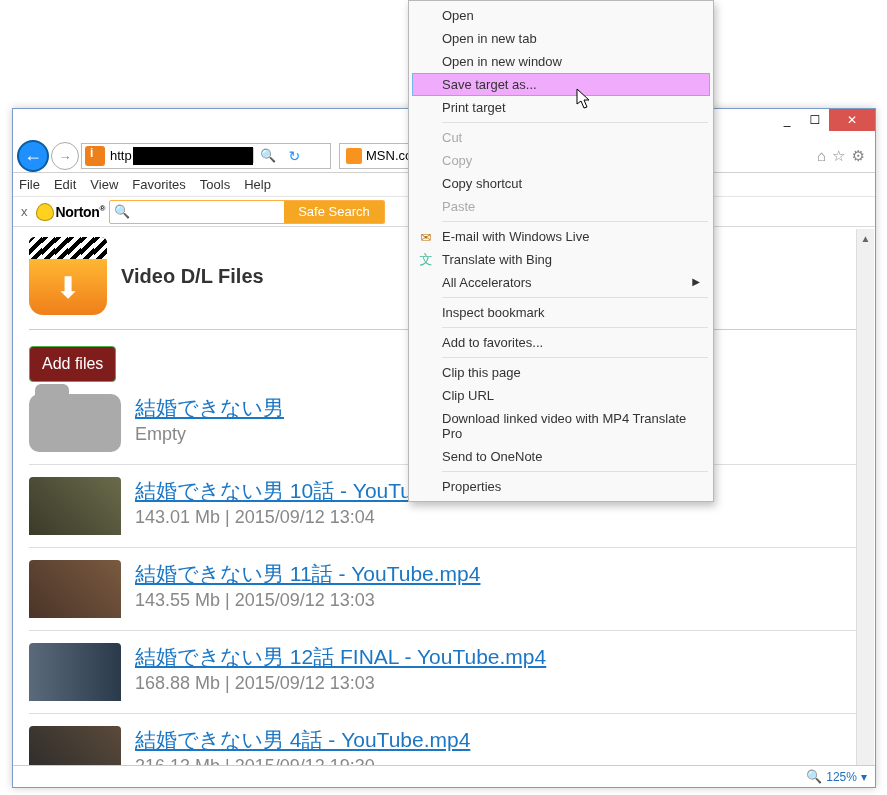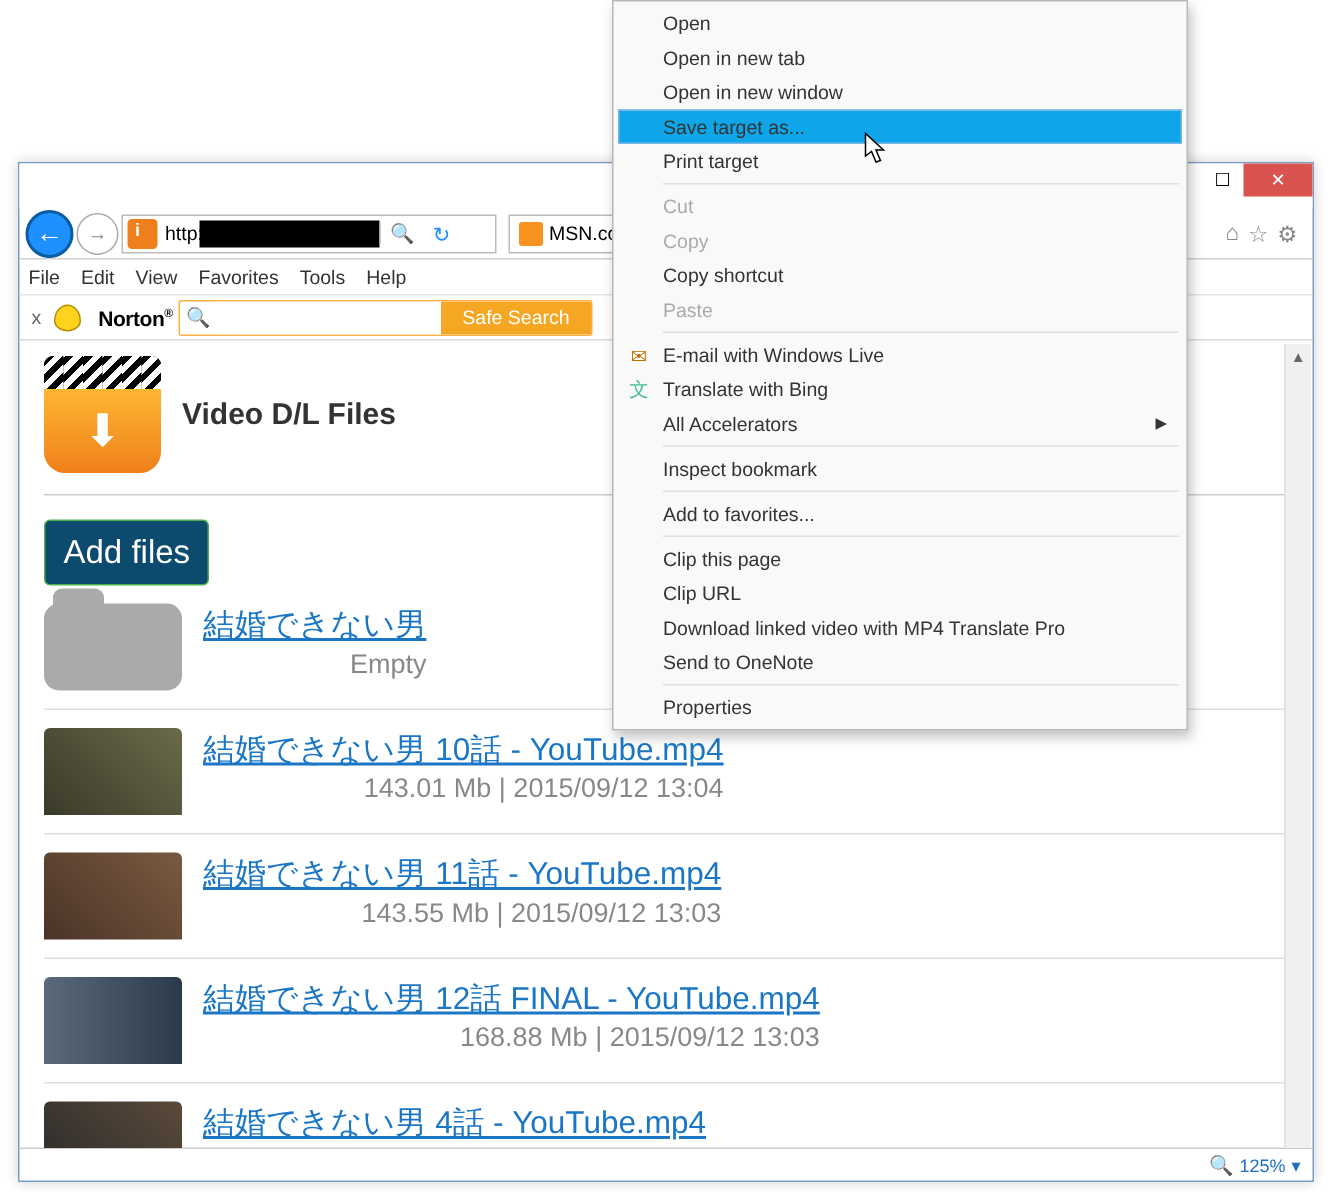--- a/index.html
+++ b/index.html
@@ -23,55 +23,55 @@
 .refresh { padding: 0 6px; color: #1e90ff; font-size: 14px; }
 .tabbar { display: flex; align-items: center; height: 26px; margin-left: 6px; }
 .tab { display: flex; align-items: center; border: 1px solid #bbb; height: 26px; padding: 0 6px; background: #fff; gap: 4px; }
 .tabicon { width: 16px; height: 16px; background: #f7931e; border-radius: 2px; }
 .right-icons { margin-left: auto; display: flex; gap: 6px; color: #888; font-size: 15px; padding-right: 6px; }
 
 .menubar { height: 24px; display: flex; align-items: center; padding: 0 6px; gap: 14px; font-size: 13px; color: #333; border-bottom: 1px solid #e5e5e5; }
 
 .toolbar2 { height: 30px; display: flex; align-items: center; padding: 0 4px; gap: 4px; border-bottom: 1px solid #d9d9d9; }
 .closex { color: #666; padding: 0 4px; font-size: 13px; }
-.norton { display: flex; align-items: center; gap: 12px; }
+.norton { display: flex; align-items: center; gap: 2px; }
 .norton-shield { width: 18px; height: 18px; background: #ffd21f; border-radius: 50% 50% 50% 50% / 60% 60% 40% 40%; border: 1px solid #b58e00; }
 .norton-text { font-weight: bold; font-size: 14px; letter-spacing: -0.3px; }
 .norton-text .tm { font-size: 8px; vertical-align: super; }
 .safesearch-wrap { display: flex; border: 1px solid #ffae42; height: 24px; border-radius: 2px; overflow: hidden; }
 .safesearch-wrap .mag { width: 24px; display: flex; align-items: center; justify-content: center; color: #999; }
 .safesearch-input { border: none; width: 150px; outline: none; font-size: 13px; }
 .safesearch-btn { background: #f5a623; color: #fff; padding: 0 14px; display: flex; align-items: center; font-size: 13px; }
 
 .content { padding: 10px 16px; overflow-y: auto; height: calc(100% - 30px - 34px - 24px - 30px - 22px); }
 .page-header { display: flex; align-items: center; gap: 14px; border-bottom: 1px solid #ccc; padding-bottom: 14px; margin-bottom: 16px; }
 .dlicon { width: 78px; height: 78px; }
 .clapper { height: 22px; background: #222; display: flex; border-radius: 6px 6px 0 0; overflow: hidden; }
 .clapper span { width: 10px; background: repeating-linear-gradient(-45deg,#fff 0 4px,#000 4px 8px); flex: 1; }
 .dlbox { height: 56px; background: linear-gradient(#ffb733,#ef7f1a); border-radius: 0 0 14px 14px; display: flex; align-items: center; justify-content: center; color: #fff; font-size: 30px; }
 .page-title { font-size: 20px; font-weight: bold; color: #333; font-family: Tahoma, sans-serif; }
 
-.addfiles-btn { background: #0c4a6e; color: #fff; border-radius: 4px; padding: 8px 12px; font-size: 22px; display: inline-block; border: 1px solid #4cae4c; }
+.addfiles-btn { background: #7f1d1d; color: #fff; border-radius: 4px; padding: 8px 12px; font-size: 16px; display: inline-block; border: 1px solid #4cae4c; }
 
 .file-item { display: flex; gap: 14px; border-bottom: 1px solid #ddd; padding: 12px 0;}
 .thumb { width: 92px; height: 58px; background: #777; border-radius: 4px 4px 0 0; position: relative; flex-shrink: 0; background-size: cover; }
 .thumb.folder { background: #aaa; border-radius: 10px; position: relative; }
 .thumb.folder::before { content: ""; position: absolute; top: -10px; left: 6px; width: 34px; height: 14px; background: #aaa; border-radius: 6px 6px 0 0; }
 .file-info .filelink { color: #1b77c5; text-decoration: underline; font-size: 21px; }
-.file-meta { color: #888; font-size: 18px; margin-top: 2px; text-align: right; }
+.file-meta { color: #888; font-size: 18px; margin-top: 2px; }
 
 .statusbar { position: absolute; bottom: 0; left: 0; right: 0; height: 22px; border-top: 1px solid #ccc; display: flex; align-items: center; justify-content: flex-end; padding: 0 8px; gap: 4px; color: #1e6fbf; font-size: 12px; }
 .zoom-glass { font-size: 13px; }
 
 .scrollbar { position: absolute; top: 120px; right: 1px; bottom: 22px; width: 18px; background: #f0f0f0; border-left: 1px solid #ddd; }
 .scroll-arrow { height: 18px; display: flex; align-items: center; justify-content: center; color: #666; font-size: 10px; }
 
-.context-menu { position: absolute; top: 0; left: 408px; width: 384px; background: #f9f9f9; border: 1px solid #b8b8b8; box-shadow: 2px 4px 8px rgba(0,0,0,0.25); padding: 3px; z-index: 100; font-size: 13px; }
+.context-menu { position: absolute; top: 0; left: 408px; width: 306px; background: #f9f9f9; border: 1px solid #b8b8b8; box-shadow: 2px 4px 8px rgba(0,0,0,0.25); padding: 3px; z-index: 100; font-size: 13px; }
 .context-menu .cm-item { padding: 4px 8px 4px 30px; position: relative; color: #333; }
-.context-menu .cm-item.highlighted { background: #0ea5e9; border: 1px solid #7ab6e8; padding: 3px 7px 3px 29px; }
+.context-menu .cm-item.highlighted { background: #f0abfc; border: 1px solid #7ab6e8; padding: 3px 7px 3px 29px; }
 .context-menu .cm-item.disabled { color: #aaa; }
 .context-menu .cm-sep { height: 1px; background: #e0e0e0; margin: 3px 2px 3px 30px; }
 .context-menu .cm-item .submenu-arrow { position: absolute; right: 10px; top: 5px; font-size: 10px; color: #333; }
 .context-menu .cm-icon { position: absolute; left: 5px; top: 3px; width: 18px; height: 18px; font-size: 13px; display: flex; align-items: center; justify-content: center; }
 .context-menu .cm-icon.mail { color: #c07000; }
 .context-menu .cm-icon.trans { color: #4b9; }
 
 .cursor { position: absolute; top: 88px; left: 576px; width: 16px; height: 22px; z-index: 200; pointer-events: none; }
 
 .thumb.v { background: linear-gradient(45deg,#3a3a2a,#6a6a4a); }

